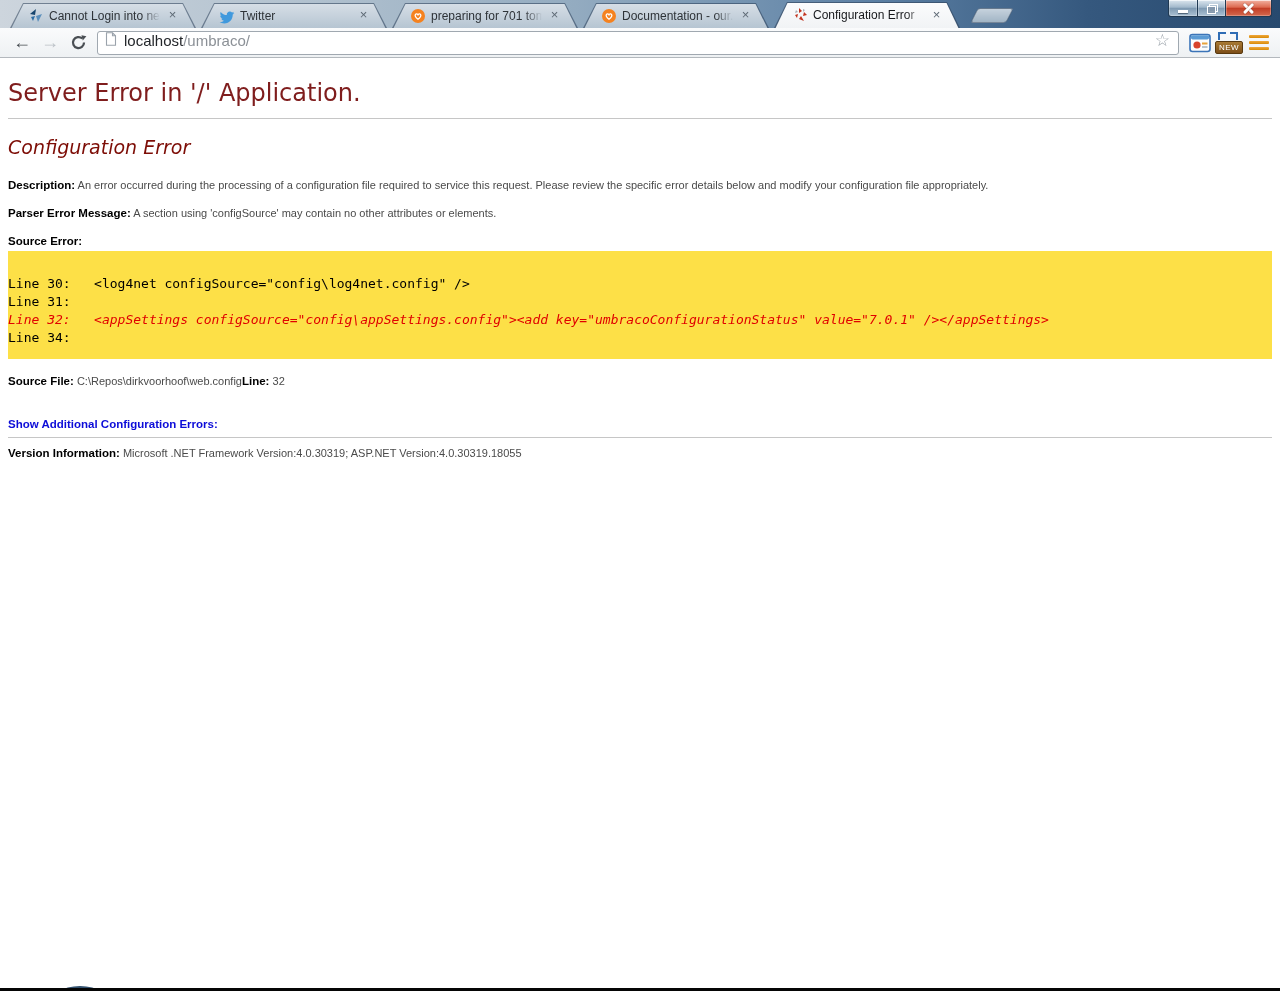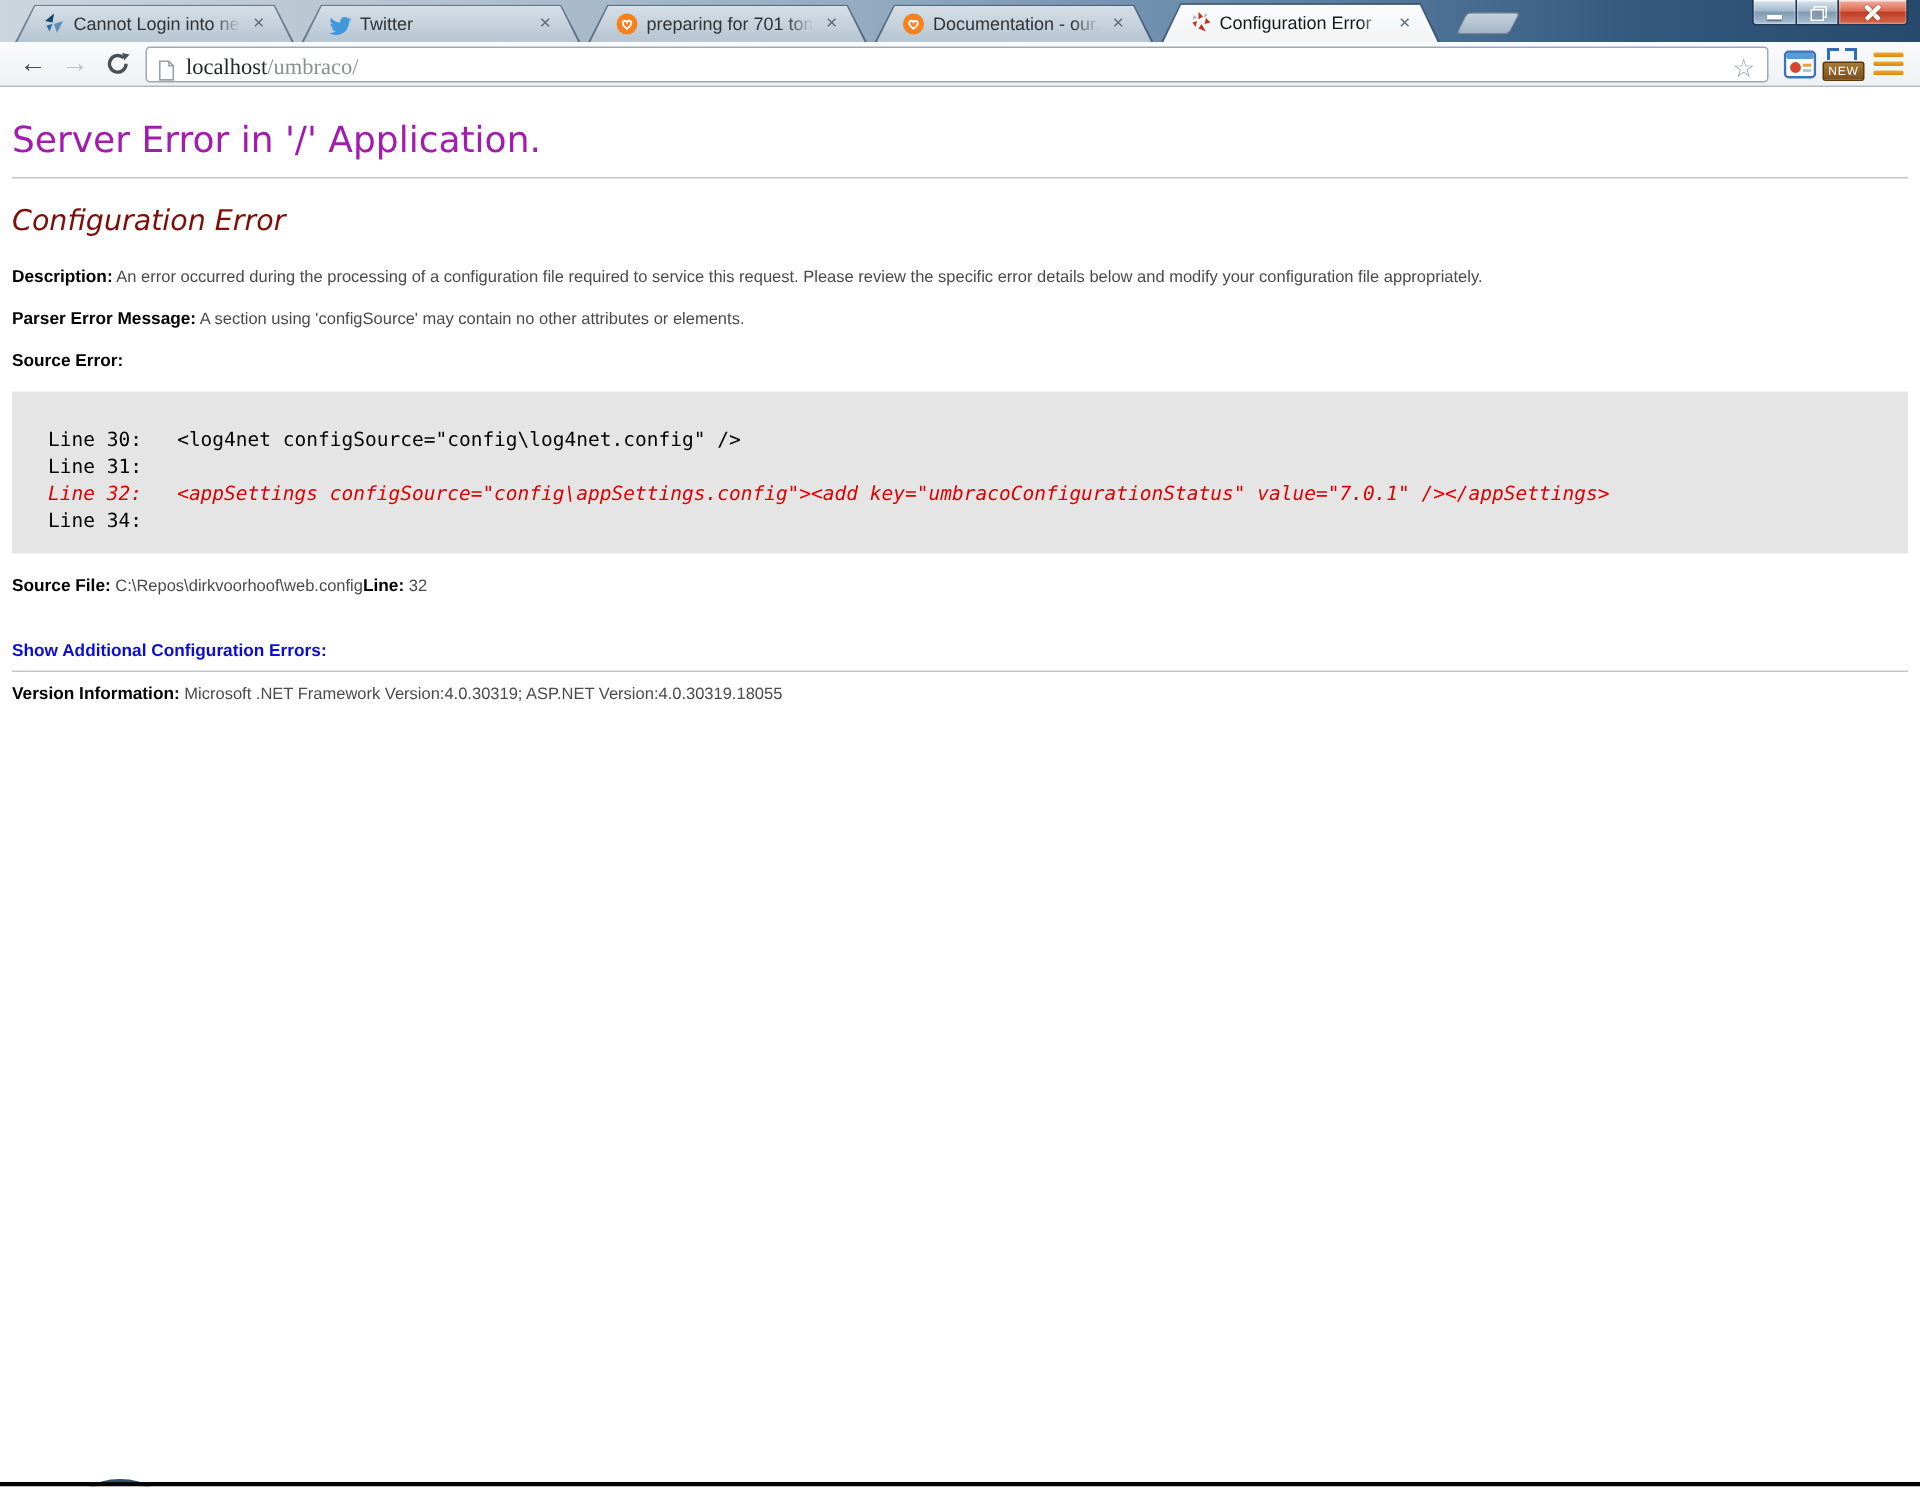--- a/index.html
+++ b/index.html
@@ -65,22 +65,22 @@
   
   .toolbar { position:relative; height:30px; display:flex; align-items:center;
     padding:0 9px; gap:2px;
     background:linear-gradient(180deg,#fafbfc,#eef1f3);
     border-bottom:1px solid #b3b8bd; }
   .nav-btn { width:26px; height:24px; display:flex; align-items:center;
     justify-content:center; font-size:18px; font-weight:bold; color:#474c51; }
   .nav-btn.disabled { color:#bcc2c8; }
   .reload-svg { width:17px; height:17px; }
   .urlbox { flex:1; height:24px; margin:0 6px 0 4px; background:#fff;
-    border:1px solid #a0a8b0; border-radius:3px; display:flex; align-items:flex-end;
-    padding:0 6px 0 7px;font-family:Liberation Serif, serif; }
+    border:1px solid #a0a8b0; border-radius:3px; display:flex; align-items:flex-start;
+    padding:0 6px 0 7px; }
   .doc-icon { width:12px; height:14px; margin-right:7px; flex:0 0 auto; }
   .url-text { font-size:15px; color:#23262a; white-space:nowrap; flex:1; }
   .url-text .path { color:#8b9096; }
   .star { font-size:17px; color:#9aa2aa; line-height:1; padding:0 2px; }
   .ext-btn { width:26px; height:26px; display:flex; align-items:center;
     justify-content:center; }
   .ext-new { position:relative; width:28px; height:24px; }
   .ext-new .brackets { position:absolute; top:1px; left:3px; width:20px; height:8px; }
   .ext-new .brackets:before { content:""; position:absolute; left:0; top:0; width:6px;
     height:6px; border-left:2.5px solid #2f6db5; border-top:2.5px solid #2f6db5; }
@@ -92,28 +92,28 @@
     font-weight:normal; letter-spacing:.5px; text-align:center; line-height:11px; }
   .menu-btn { width:24px; height:24px; display:flex; flex-direction:column;
     justify-content:center; gap:2.5px; padding:0 2px; margin-left:4px; }
   .menu-btn b { display:block; height:3.5px; border-radius:1px;
     background:linear-gradient(180deg,#f0a83c,#d88a06); }
 
   
   .page { height:928px; background:#fff; padding:8px 8px 0; color:#000;
     font-size:11px; }
   .page h1 { margin:12px 0 0; font:normal 24px/30px "DejaVu Sans", sans-serif;
-    color:#a21caf; }
+    color:#7f1d1d; }
   .page hr { border:0; border-top:1px solid #c6c6c6; margin:10px 0 0; }
   .page h2 { margin:16px 0 0; font:italic normal 19px/24px "DejaVu Sans", sans-serif;
     color:#7d0d06; }
   .para { margin:15px 0 0; line-height:13px; color:#4a4a4a; }
   .para.desc { margin-top:20px; }
   .para b { color:#000; font-size:11.5px; }
-  .code-box { margin:13px 0 0; background:#e5e5e5; padding:24px 10px 12px 24px;
+  .code-box { margin:3px 0 0; background:#fde047; padding:24px 10px 12px 0;
     font:13px/18px "DejaVu Sans Mono", monospace; color:#000; overflow:hidden; }
   .code-line { white-space:pre; min-height:18px; }
   .code-line.error { color:#e00000;font-style:italic; }
   .src-file { margin-top:16px; }
   .src-file .line-part { }
   .add-link { display:inline-block; margin-top:30px; color:#0c0cd8; font-weight:bold;
     font-size:11.5px; cursor:pointer; }
   .page hr.hr2 { margin-top:7px; }
   .version { margin-top:9px; }
 

